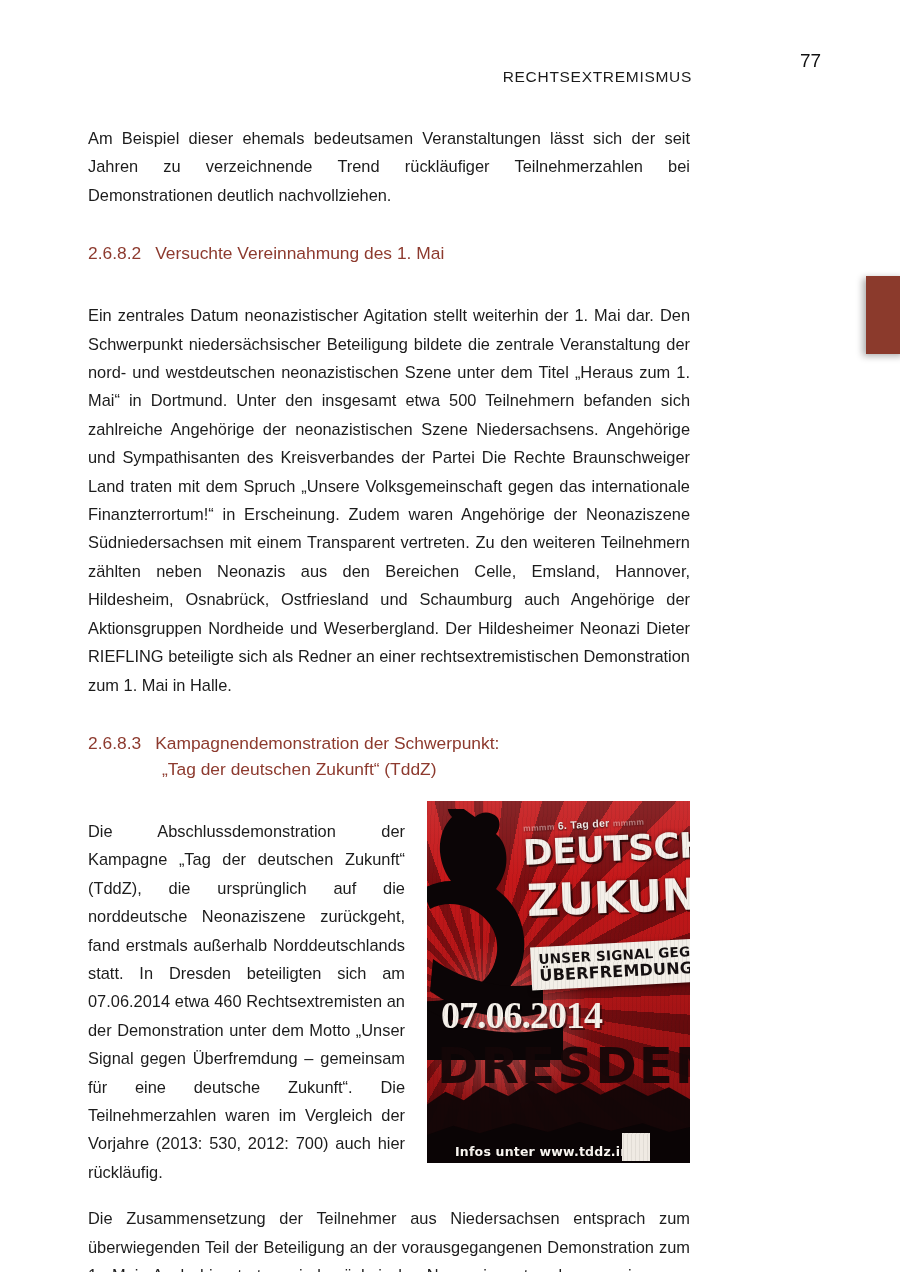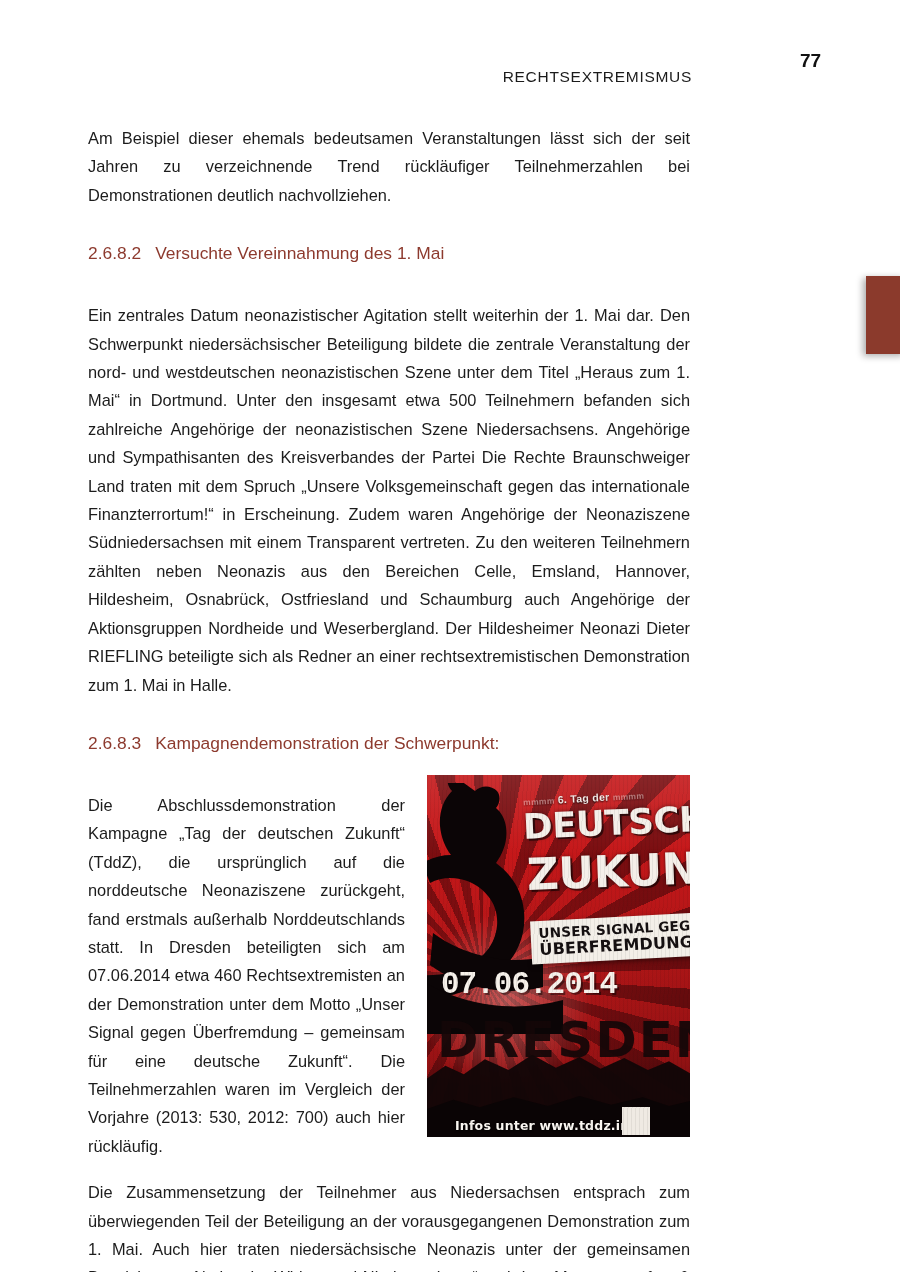--- a/index.html
+++ b/index.html
@@ -39,21 +39,21 @@
     letter-spacing: 0.7px;
     color: #1b1b1b;
     white-space: nowrap;
     margin-top: 16px;
   }
   .running-head .rh-folio {
     position: absolute;
     left: 712px;
     top: -2px;
     font-size: 19px;
-    font-weight: bold;
+    font-weight: normal;
     color: #111;
   }
 
   
   .thumb-tab {
     position: absolute;
     left: 866px;
     top: 276px;
     width: 40px;
     height: 78px;
@@ -232,22 +232,22 @@
     line-height: 1.08;
     white-space: nowrap;
   }
   .pb-line1 { font-size: 13.5px; }
   .pb-line2 { font-size: 16px; }
 
   .poster-date {
     position: absolute;
     left: 14px;
     top: 192px;
-    font-family: Liberation Mono, monospace;
-    font-size: 31px;
+    font-family: Liberation Serif, serif;
+    font-size: 38px;
     font-weight: bold;
     color: #f6f1ea;
     letter-spacing: -1px;
     text-shadow: 2px 2px 0 rgba(0,0,0,0.45);
     white-space: nowrap;
   }
   .poster-city {
     position: absolute;
     left: 10px;
     top: 236px;
@@ -315,21 +315,21 @@
 
     <p class="body-text">Am Beispiel dieser ehemals bedeutsamen Veranstaltungen lässt sich der seit Jahren zu verzeichnende Trend rückläufiger Teilnehmerzahlen bei Demonstrationen deutlich nachvollziehen.</p>
 
     <div class="gap-before-heading"></div>
     <h2 class="section-heading"><span class="heading-num">2.6.8.2</span><span>Versuchte Vereinnahmung des 1. Mai</span></h2>
     <div class="gap-after-heading"></div>
 
     <p class="body-text">Ein zentrales Datum neonazistischer Agitation stellt weiterhin der 1. Mai dar. Den Schwerpunkt niedersächsischer Beteiligung bildete die zentrale Veranstaltung der nord- und westdeutschen neonazistischen Szene unter dem Titel „Heraus zum 1. Mai“ in Dortmund. Unter den insgesamt etwa 500 Teilnehmern befanden sich zahlreiche Angehörige der neonazistischen Szene Niedersachsens. Angehörige und Sympathisanten des Kreisverbandes der Partei Die Rechte Braunschweiger Land traten mit dem Spruch „Unsere Volksgemeinschaft gegen das internationale Finanzterrortum!“ in Erscheinung. Zudem waren Angehörige der Neonaziszene Südniedersachsen mit einem Transparent vertreten. Zu den weiteren Teilnehmern zählten neben Neonazis aus den Bereichen Celle, Emsland, Hannover, Hildesheim, Osnabrück, Ostfriesland und Schaumburg auch Angehörige der Aktionsgruppen Nordheide und Weserbergland. Der Hildesheimer Neonazi Dieter RIEFLING beteiligte sich als Redner an einer rechtsextremistischen Demonstration zum 1. Mai in Halle.</p>
 
     <div class="gap-before-heading"></div>
-    <h2 class="section-heading"><span class="heading-num">2.6.8.3</span><span>Kampagnendemonstration der Schwerpunkt:</span><br></h2>
+    <h2 class="section-heading"><span class="heading-num">2.6.8.3</span><span>Kampagnendemonstration der Schwerpunkt:</span><br><span>„Tag der deutschen Zukunft“ (TddZ)</span></h2>
     <div class="gap-after-heading"></div>
 
     <figure class="poster">
       <div class="poster-inner">
         <div class="sunburst"></div>
         <div class="sun-wash"></div>
 
         <div class="silhouette">
           <svg viewBox="0 0 150 260" xmlns="http://www.w3.org/2000/svg" aria-hidden="true">
             <g fill="#0b0506">

